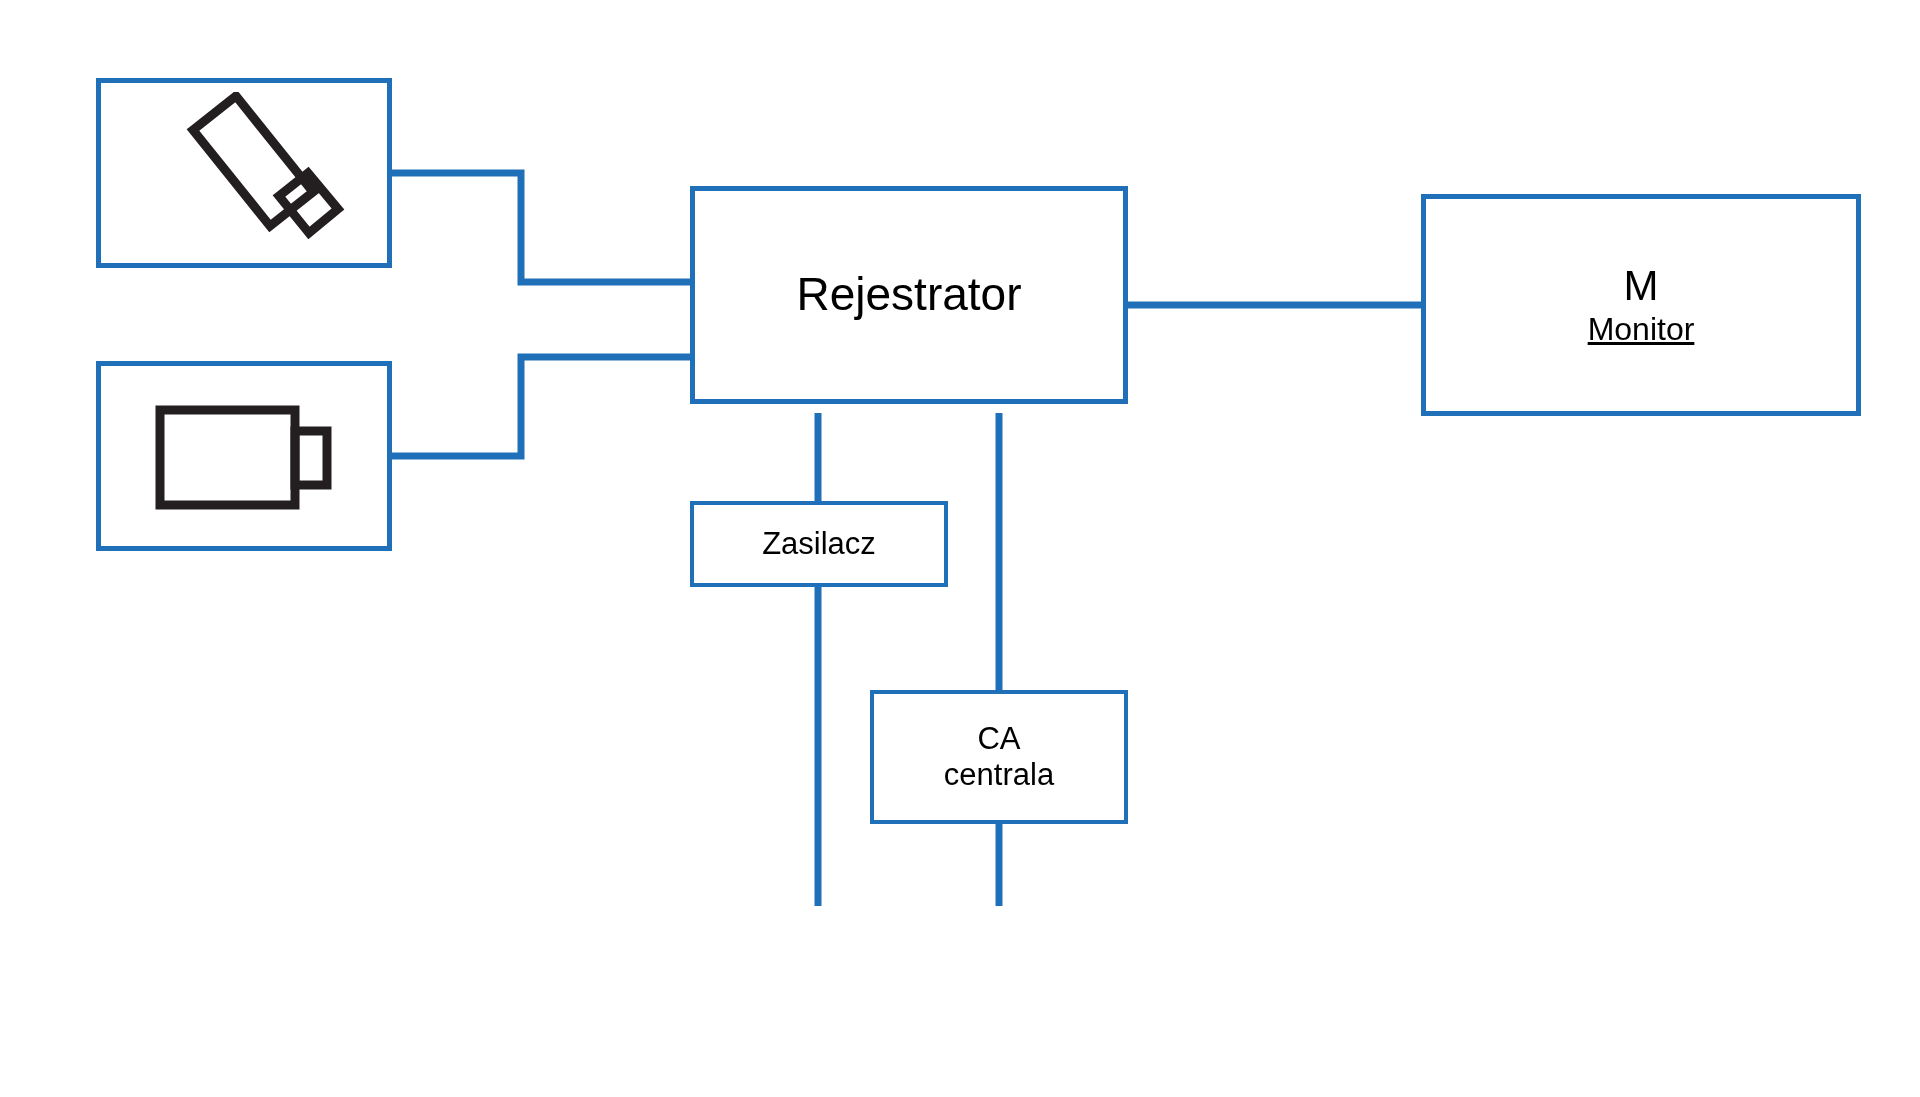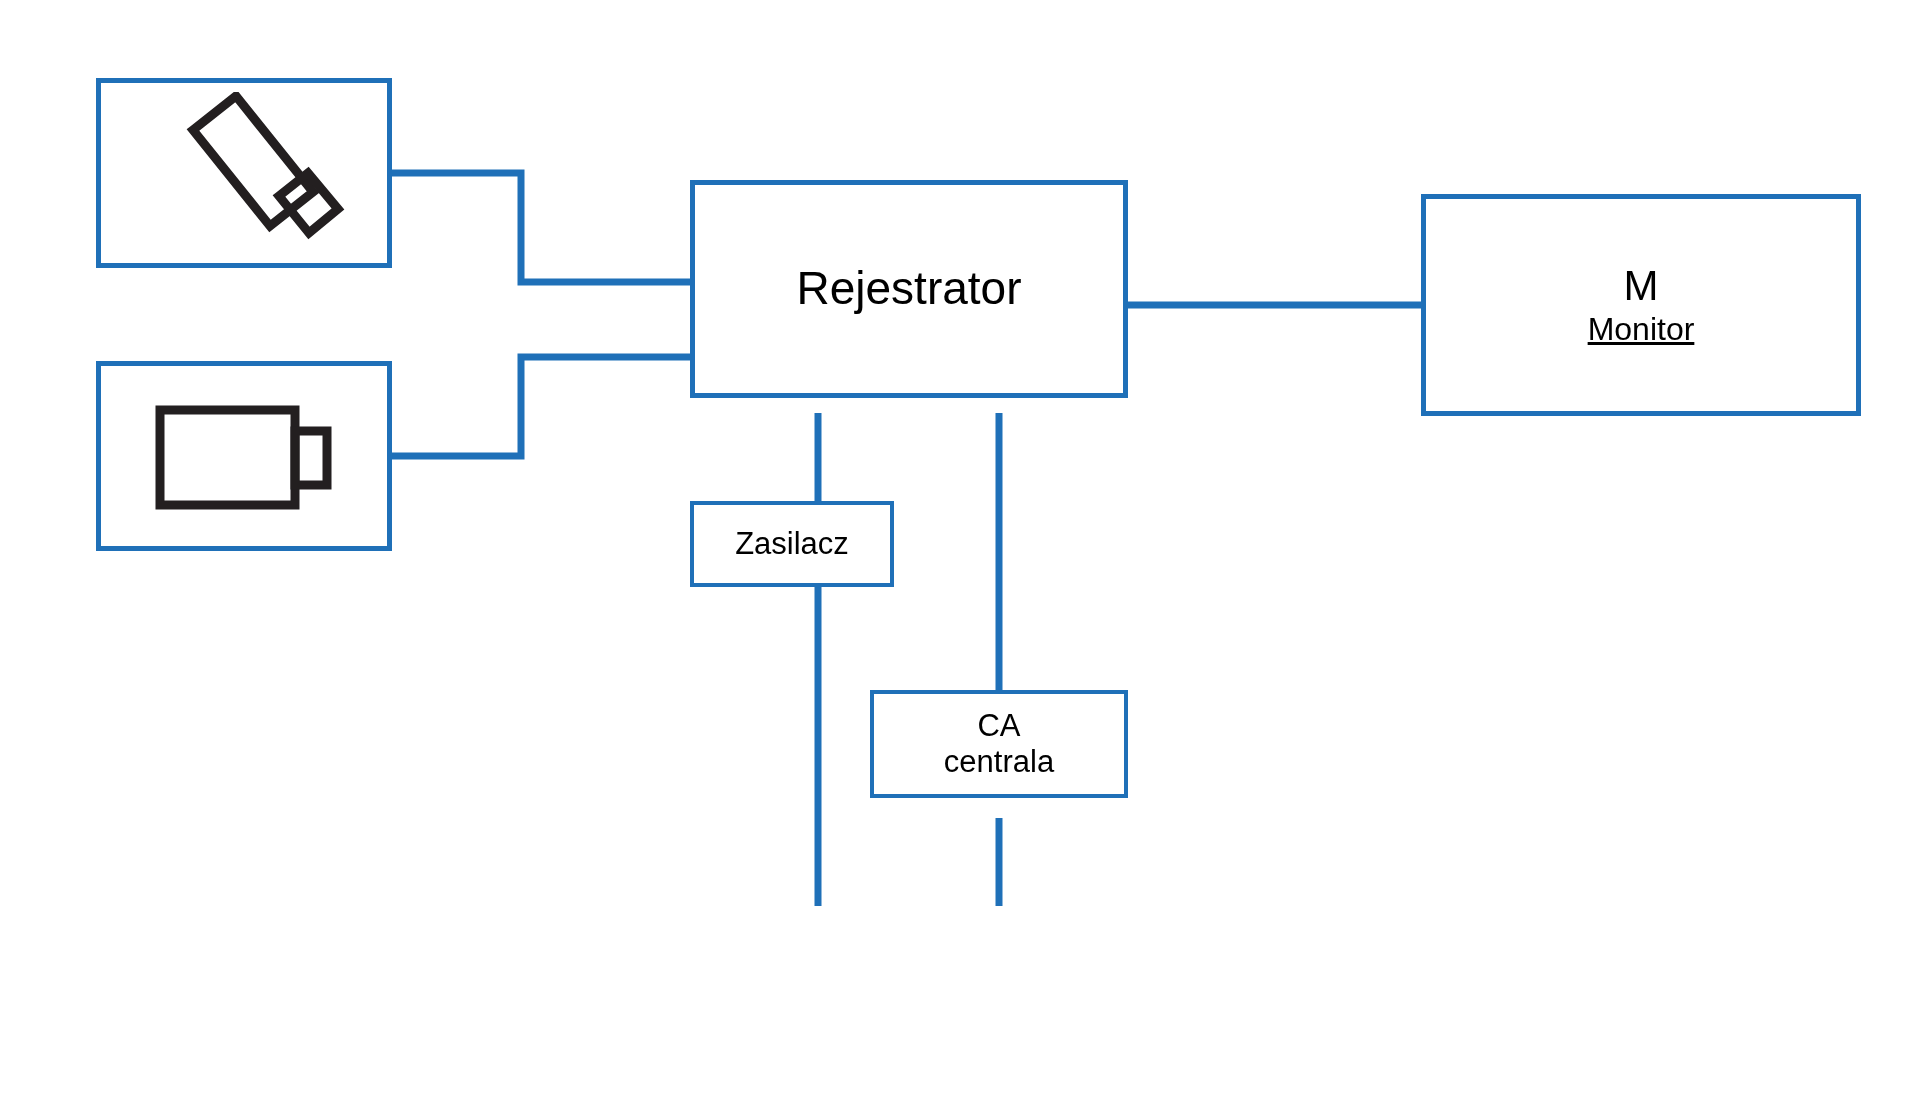--- a/index.html
+++ b/index.html
@@ -47,37 +47,37 @@
   
   #node-camera-dome {
     left: 96px;  top: 78px;  width: 296px;  height: 190px;
     border: 5px solid #1f70b8;
   }
   #node-camera-box {
     left: 96px;  top: 361px; width: 296px;  height: 190px;
     border: 5px solid #1f70b8;
   }
   #node-recorder {
-    left: 690px; top: 180px; width: 438px;  height: 218px;
+    left: 690px; top: 186px; width: 438px;  height: 218px;
     border: 5px solid #1f70b8;
     font-size: 46px;
   }
   #node-monitor {
     left: 1421px; top: 194px; width: 440px; height: 222px;
     border: 5px solid #1f70b8;
   }
   #node-monitor .line1 { font-size: 42px; }
   #node-monitor .line2 { font-size: 32px; text-decoration: underline; }
   #node-psu {
-    left: 690px; top: 501px; width: 204px;  height: 86px;
+    left: 690px; top: 501px; width: 258px;  height: 86px;
     border: 4px solid #1f70b8;
     font-size: 31px;
   }
   #node-ca {
-    left: 870px; top: 690px; width: 258px;  height: 108px;
+    left: 870px; top: 690px; width: 258px;  height: 134px;
     border: 4px solid #1f70b8;
     font-size: 31px;
   }
   #node-mains {
     left: 690px; top: 906px; width: 438px;  height: 134px;
     border: 5px solid #1f70b8;
     font-size: 34px;
   }
   .icon-holder {
     position: absolute;

